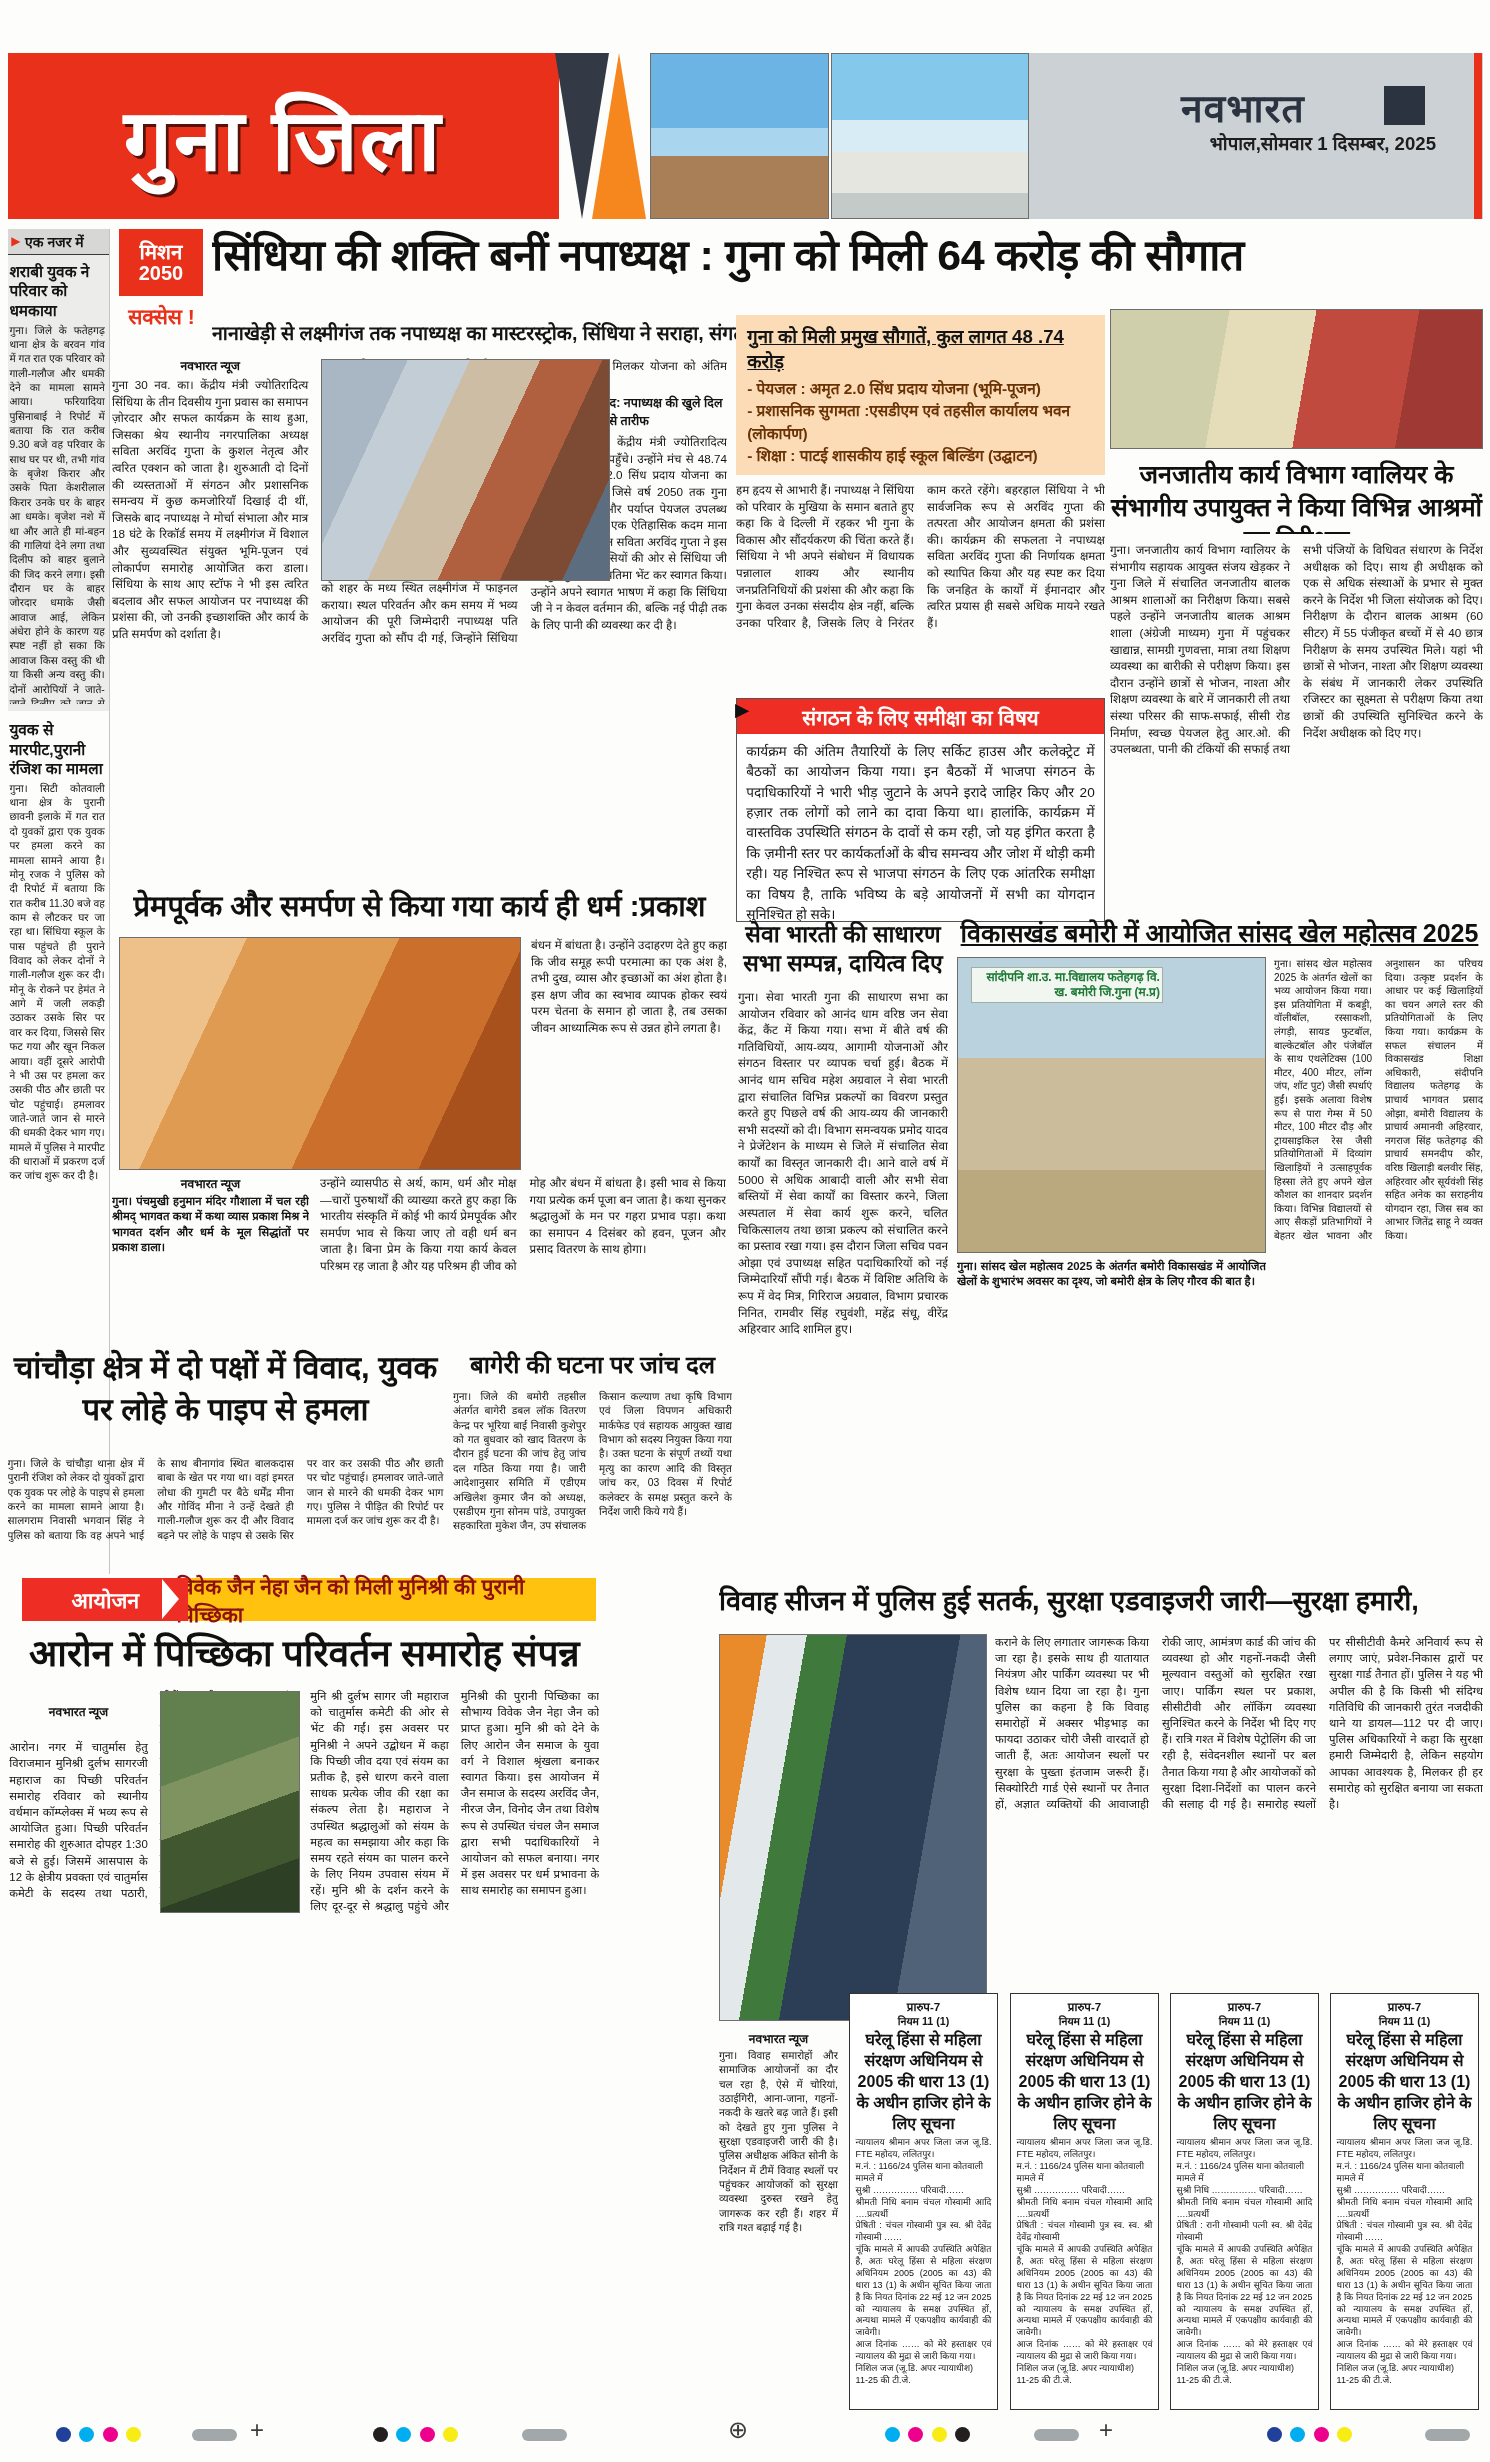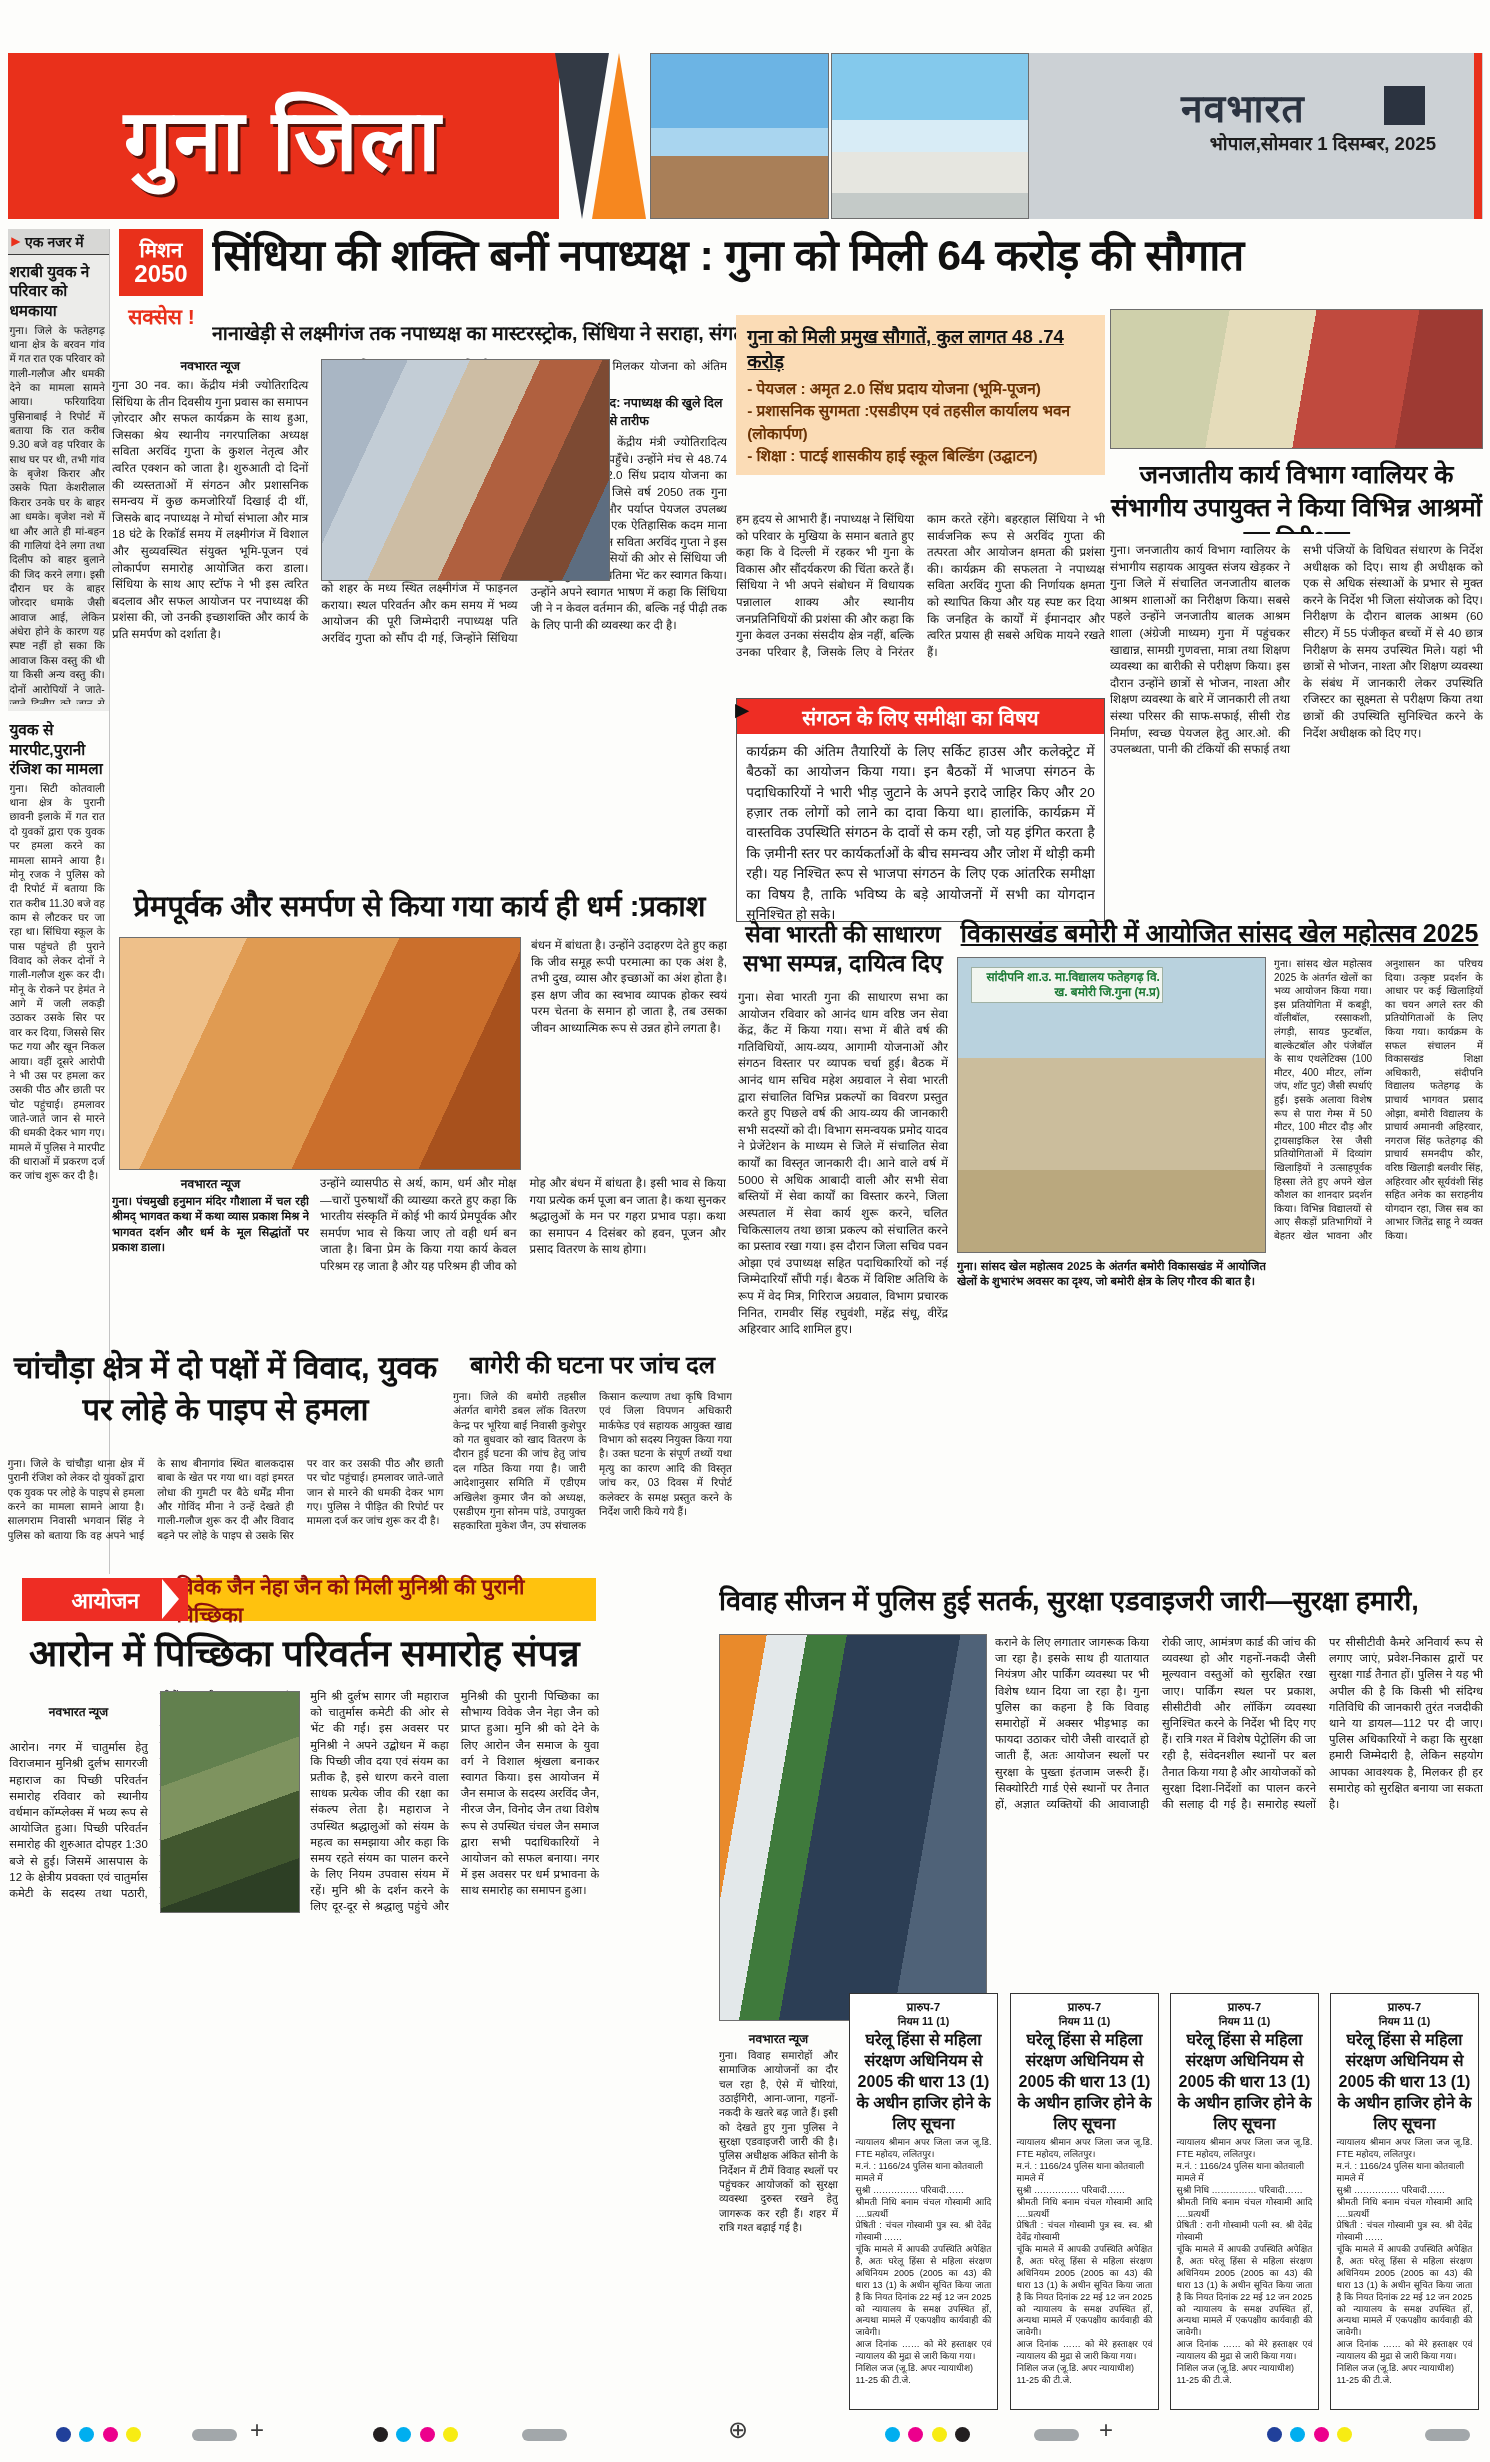--- a/index.html
+++ b/index.html
@@ -123,21 +123,21 @@
       <div class="small j pre clip" style="height:380px;">गुना। जिले के फतेहगढ़ थाना क्षेत्र के बरवन गांव में गत रात एक परिवार को गाली-गलौज और धमकी देने का मामला सामने आया। फरियादिया पुसिनाबाई ने रिपोर्ट में बताया कि रात करीब 9.30 बजे वह परिवार के साथ घर पर थी, तभी गांव के बृजेश किरार और उसके पिता केशरीलाल किरार उनके घर के बाहर आ धमके। बृजेश नशे में था और आते ही मां-बहन की गालियां देने लगा तथा दिलीप को बाहर बुलाने की जिद करने लगा। इसी दौरान घर के बाहर जोरदार धमाके जैसी आवाज आई, लेकिन अंधेरा होने के कारण यह स्पष्ट नहीं हो सका कि आवाज किस वस्तु की थी या किसी अन्य वस्तु की। दोनों आरोपियों ने जाते-जाते दिलीप को जान से मारने की धमकी दी। फतेहगढ़ पुलिस ने विवेचना शुरू कर दी है।</div>
     </div>
     <div style="padding:3.7px 3.7px 0 1.9px;">
       <div class="brief-title">युवक से मारपीट,पुरानी रंजिश का मामला</div>
       <div class="small j pre clip" style="height:820px;">गुना। सिटी कोतवाली थाना क्षेत्र के पुरानी छावनी इलाके में गत रात दो युवकों द्वारा एक युवक पर हमला करने का मामला सामने आया है। मोनू रजक ने पुलिस को दी रिपोर्ट में बताया कि रात करीब 11.30 बजे वह काम से लौटकर घर जा रहा था। सिंधिया स्कूल के पास पहुंचते ही पुराने विवाद को लेकर दोनों ने गाली-गलौज शुरू कर दी। मोनू के रोकने पर हेमंत ने आगे में जली लकड़ी उठाकर उसके सिर पर वार कर दिया, जिससे सिर फट गया और खून निकल आया। वहीं दूसरे आरोपी ने भी उस पर हमला कर उसकी पीठ और छाती पर चोट पहुंचाई। हमलावर जाते-जाते जान से मारने की धमकी देकर भाग गए। मामले में पुलिस ने मारपीट की धाराओं में प्रकरण दर्ज कर जांच शुरू कर दी है।</div>
     </div>
   </div>
 
   <div class="abs badge" style="left:119px;top:229px;width:84px;height:67px;">
     <div style="font-size:20.5px;">मिशन</div>
-    <div style="font-size:24px;">2050</div>
+    <div style="font-size:20px;">2050</div>
   </div>
   <div class="abs success ctr" style="left:112px;top:302px;width:99px;">सक्सेस !</div>
 
   <div class="abs lead-hl clip" style="left:212px;top:224px;width:1257px;height:86px;">सिंधिया की शक्ति बनीं नपाध्यक्ष : गुना को मिली 64 करोड़ की सौगात</div>
   <div class="abs lead-sub clip" style="left:212px;top:319px;width:969px;height:28px;">नानाखेड़ी से लक्ष्मीगंज तक नपाध्यक्ष का मास्टरस्ट्रोक, सिंधिया ने सराहा, संगठन के दावों पर उठे सवाल</div>
 
   <div class="abs clip" style="left:112px;top:358px;width:615px;height:561px;">
     <div class="cols3 bodytxt" style="height:561px;">
       <div class="byline">नवभारत न्यूज</div>
       <div class="j pre">गुना 30 नव. का। केंद्रीय मंत्री ज्योतिरादित्य सिंधिया के तीन दिवसीय गुना प्रवास का समापन ज़ोरदार और सफल कार्यक्रम के साथ हुआ, जिसका श्रेय स्थानीय नगरपालिका अध्यक्ष सविता अरविंद गुप्ता के कुशल नेतृत्व और त्वरित एक्शन को जाता है। शुरुआती दो दिनों की व्यस्तताओं में संगठन और प्रशासनिक समन्वय में कुछ कमजोरियाँ दिखाई दी थीं, जिसके बाद नपाध्यक्ष ने मोर्चा संभाला और मात्र 18 घंटे के रिकॉर्ड समय में लक्ष्मीगंज में विशाल और सुव्यवस्थित संयुक्त भूमि-पूजन एवं लोकार्पण समारोह आयोजित करा डाला। सिंधिया के साथ आए स्टॉफ ने भी इस त्वरित बदलाव और सफल आयोजन पर नपाध्यक्ष की प्रशंसा की, जो उनकी इच्छाशक्ति और कार्य के प्रति समर्पण को दर्शाता है।</div>
@@ -149,21 +149,21 @@
   </div>
   <div class="abs ph" id="ph-event" style="left:321px;top:359px;width:289px;height:222px;"></div>
 
   <div class="abs gifts" style="left:736px;top:315px;width:369px;height:160px;">
     <div class="gifts-title">गुना को मिली प्रमुख सौगातें, कुल लागत 48 .74 करोड़</div>
     <div class="gift-item">- पेयजल : अमृत 2.0 सिंध प्रदाय योजना (भूमि-पूजन)</div>
     <div class="gift-item">- प्रशासनिक सुगमता :एसडीएम एवं तहसील कार्यालय भवन (लोकार्पण)</div>
     <div class="gift-item">- शिक्षा : पाटई शासकीय हाई स्कूल बिल्डिंग (उद्घाटन)</div>
   </div>
 
-  <div class="abs clip" style="left:736px;top:482px;width:369px;height:210px;margin-top:29px;">
+  <div class="abs clip" style="left:736px;top:482px;width:369px;height:210px;">
     <div class="cols2 bodytxt j pre" style="height:210px;">हम हृदय से आभारी हैं। नपाध्यक्ष ने सिंधिया को परिवार के मुखिया के समान बताते हुए कहा कि वे दिल्ली में रहकर भी गुना के विकास और सौंदर्यकरण की चिंता करते हैं। सिंधिया ने भी अपने संबोधन में विधायक पन्नालाल शाक्य और स्थानीय जनप्रतिनिधियों की प्रशंसा की और कहा कि गुना केवल उनका संसदीय क्षेत्र नहीं, बल्कि उनका परिवार है, जिसके लिए वे निरंतर काम करते रहेंगे। बहरहाल सिंधिया ने भी सार्वजनिक रूप से अरविंद गुप्ता की तत्परता और आयोजन क्षमता की प्रशंसा की। कार्यक्रम की सफलता ने नपाध्यक्ष सविता अरविंद गुप्ता की निर्णायक क्षमता को स्थापित किया और यह स्पष्ट कर दिया कि जनहित के कार्यों में ईमानदार और त्वरित प्रयास ही सबसे अधिक मायने रखते हैं।</div>
   </div>
 
   <div class="abs review" style="left:736px;top:698px;width:369px;height:224px;">
     <div class="review-hd">
       <span class="review-notch">▶</span>
       <span>संगठन के लिए समीक्षा का विषय</span>
     </div>
     <div class="review-body j pre clip" style="height:179px;">कार्यक्रम की अंतिम तैयारियों के लिए सर्किट हाउस और कलेक्ट्रेट में बैठकों का आयोजन किया गया। इन बैठकों में भाजपा संगठन के पदाधिकारियों ने भारी भीड़ जुटाने के अपने इरादे जाहिर किए और 20 हज़ार तक लोगों को लाने का दावा किया था। हालांकि, कार्यक्रम में वास्तविक उपस्थिति संगठन के दावों से कम रही, जो यह इंगित करता है कि ज़मीनी स्तर पर कार्यकर्ताओं के बीच समन्वय और जोश में थोड़ी कमी रही। यह निश्चित रूप से भाजपा संगठन के लिए एक आंतरिक समीक्षा का विषय है, ताकि भविष्य के बड़े आयोजनों में सभी का योगदान सुनिश्चित हो सके।</div>
   </div>

